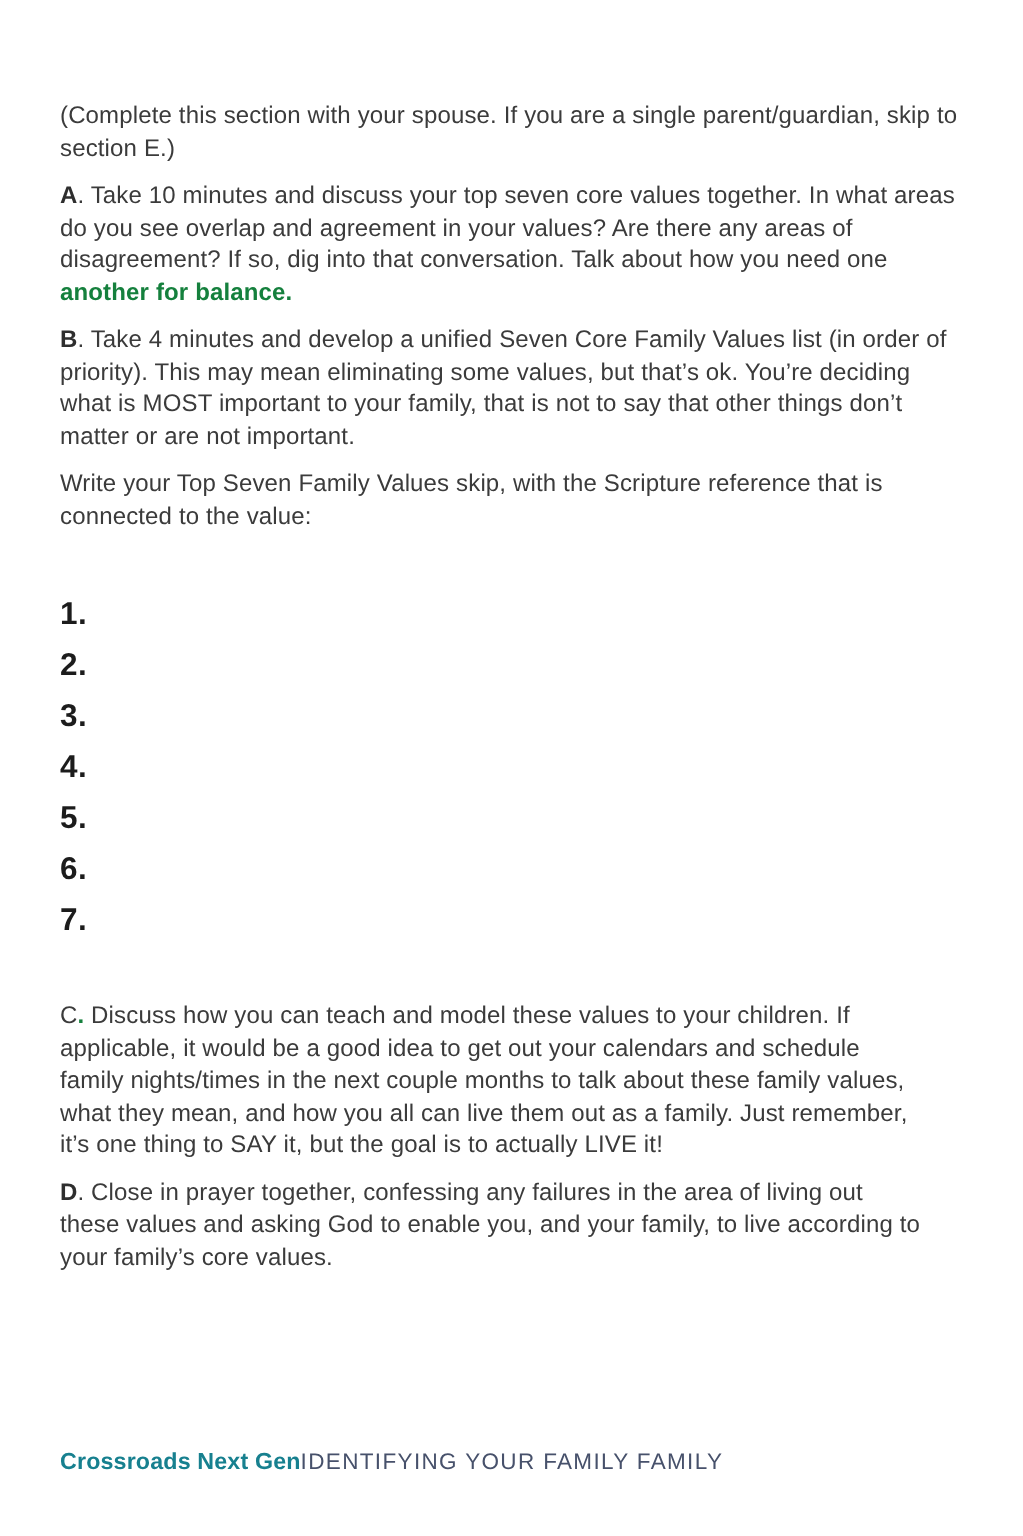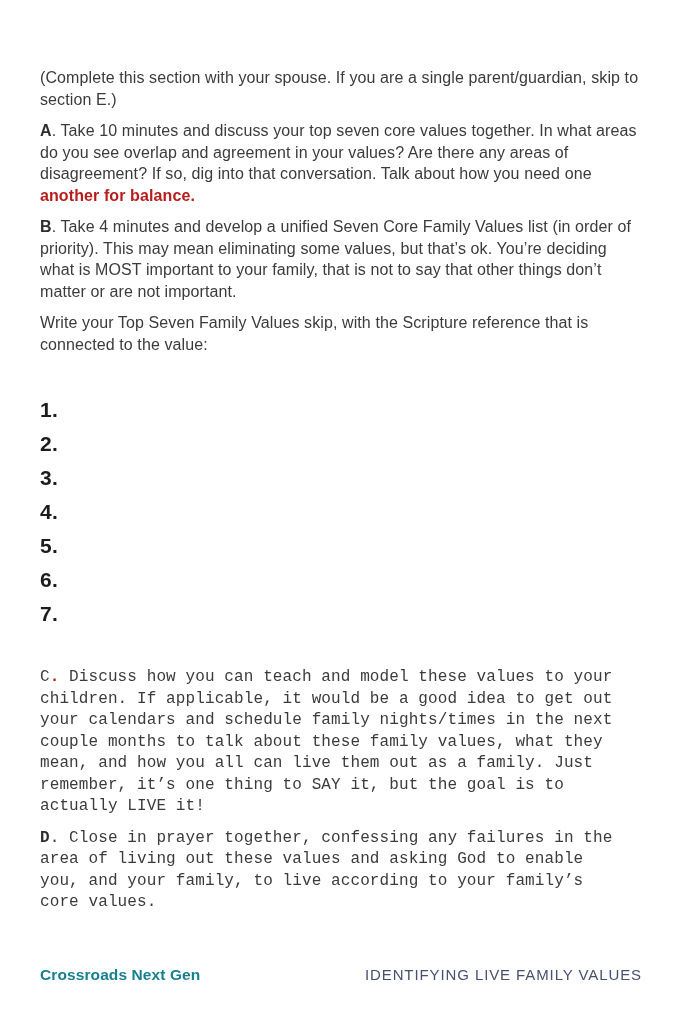--- a/index.html
+++ b/index.html
@@ -27,45 +27,44 @@
     line-height: 21.5px;
     color: #3b3b3b;
     letter-spacing: 0.1px;
   }
   .para .lead-bold {
     font-weight: bold;
     color: #2e2e2e;
   }
   .para .bold-run {
     font-weight: bold;
-    color: #b91c1c;
+    color: #15803d;
   }
   .narrow {
     max-width: 575px;
-    font-family: Liberation Mono, monospace;
   }
   .values-list {
     list-style: none;
     margin: 38px 0 36px 0;
     padding: 0;
   }
   .values-list li {
     font-size: 21px;
     line-height: 34px;
     font-weight: bold;
     color: #1c1c1c;
     letter-spacing: 0.3px;
   }
   .footer {
     position: absolute;
     left: 40px;
     right: 40px;
     top: 966px;
     display: flex;
-    justify-content: space-between;
+    justify-content: flex-start;
     align-items: baseline;
   }
   .footer-brand {
     font-size: 15.5px;
     font-weight: bold;
     color: #17808f;
     letter-spacing: 0.1px;
   }
   .footer-title {
     font-size: 15px;
@@ -111,15 +110,15 @@
     </p>
 
     <p class="para narrow">
       <span class="lead-bold">D</span><span>. Close in prayer together, confessing any failures in the area of living out these values and asking God to enable you, and your family, to live according to your family’s core values.</span>
     </p>
 
   </div>
 
   <div class="footer">
     <span class="footer-brand">Crossroads Next Gen</span>
-    <span class="footer-title">IDENTIFYING LIVE FAMILY VALUES</span>
+    <span class="footer-title">IDENTIFYING YOUR FAMILY FAMILY</span>
   </div>
 </div>
 
 </body></html>

